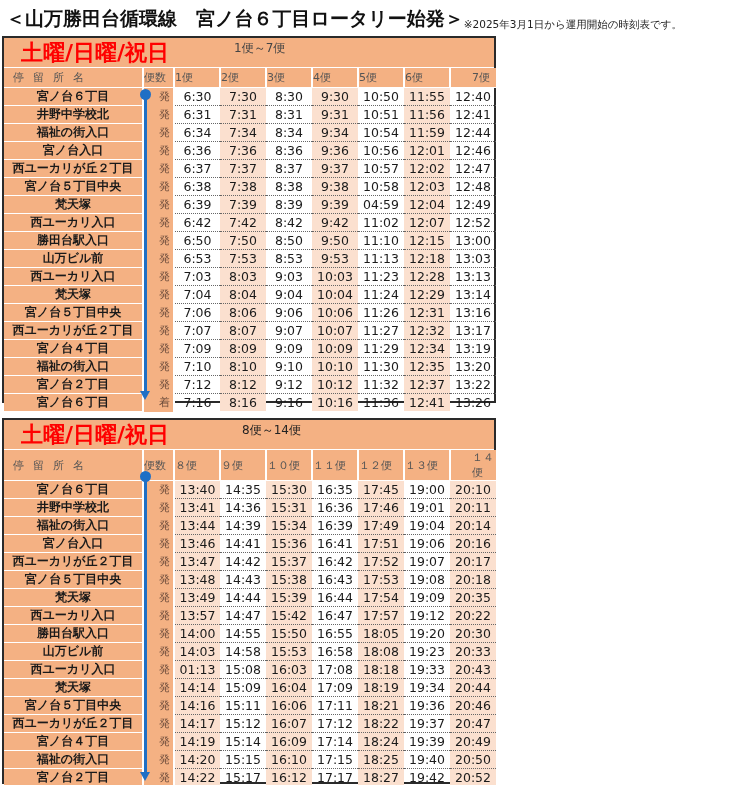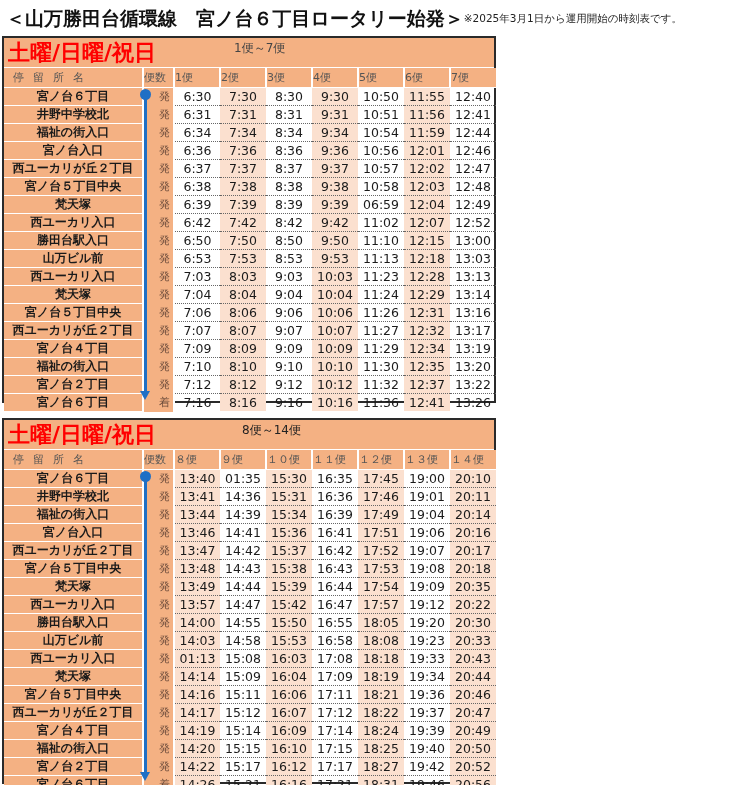--- a/index.html
+++ b/index.html
@@ -1,55 +1,55 @@
 <!DOCTYPE html>
 <html><head>
 <meta charset="utf-8">
 <style>
   * { box-sizing: border-box; margin: 0; padding: 0; }
   html, body { width: 748px; height: 785px; background: #ffffff; overflow: hidden; }
   body { font-family: "DejaVu Sans", sans-serif; color: #111; position: relative; }
 
   .page-title {
     position: absolute; left: 6px; top: 6px; height: 26px;
-    display: flex; align-items: center; white-space: nowrap;
+    display: flex; align-items: flex-end; white-space: nowrap;
   }
   .page-title .main { font-size: 19px; font-weight: bold; color: #111; letter-spacing: 0px; }
   .page-title .note { font-size: 10.5px; color: #222; }
 
   .tt {
     position: absolute; left: 2px; width: 494px;
     border: 2px solid #2a2a2a; background: #fff;
   }
   .tt1 { top: 36px; height: 367px; }
   .tt2 { top: 418px; height: 366px; }
 
   .tt-head {
     height: 30px; background: #F4B183; display: flex; align-items: center;
     border-bottom: 1px solid #ffffff; position: relative;
   }
   .tt-head .day {
-    color: #FF0000; font-weight: bold; font-size: 22px; padding-left: 4px; letter-spacing: 0px;
+    color: #FF0000; font-weight: bold; font-size: 22px; padding-left: 17px; letter-spacing: 0px;
   }
   .tt-head .range {
     position: absolute; left: 230px; top: 2px; font-size: 12px; color: #444; font-weight: normal;
   }
   .tt2 .tt-head .range { left: 238px; color: #222; text-align: center; }
 
   table { border-collapse: collapse; table-layout: fixed; width: 100%; }
   col.c-stop { width: 139px; }
   col.c-line { width: 31px; }
   col.c-t { width: 46px; }
 
   th {
     height: 19px; background: #F4B183; color: #555; font-weight: normal;
     font-size: 11px; border-right: 2px solid #ffffff; border-bottom: 1px solid #fff;
     text-align: left; padding: 0;
   }
-  th:last-child { border-right: none; }
+  th:last-child { border-right: none; padding-left: 21px; }
   th.stop-h { letter-spacing: 9px; padding-left: 9px; }
 
   td { height: 17.6px; padding: 0; font-size: 12.5px; text-align: center; }
   td.stop {
     background: #F4B183; font-weight: bold; font-size: 12px; color: #1a1a1a;
     border-bottom: 1px solid #ffffff; border-right: 2px solid #ffffff; white-space: nowrap;
   }
   td.dep {
     background: #F4B183; color: #6a4a3a; font-size: 11px; position: relative;
     border-bottom: 1px solid #F4B183; border-right: 2px solid #ffffff; text-align: right; padding-right: 3px;
@@ -183,21 +183,21 @@
           <td class="time shade">12:03</td>
           <td class="time">12:48</td>
         </tr>
         <tr>
           <td class="stop">梵天塚</td>
           <td class="dep">発</td>
           <td class="time">6:39</td>
           <td class="time shade">7:39</td>
           <td class="time">8:39</td>
           <td class="time shade">9:39</td>
-          <td class="time">06:59</td>
+          <td class="time">04:59</td>
           <td class="time shade">12:04</td>
           <td class="time">12:49</td>
         </tr>
         <tr>
           <td class="stop">西ユーカリ入口</td>
           <td class="dep">発</td>
           <td class="time">6:42</td>
           <td class="time shade">7:42</td>
           <td class="time">8:42</td>
           <td class="time shade">9:42</td>
@@ -350,21 +350,21 @@
         <th>１２便</th>
         <th>１３便</th>
         <th>１４便</th>
       </tr>
     </thead>
     <tbody>
         <tr>
           <td class="stop">宮ノ台６丁目</td>
           <td class="dep">発</td>
           <td class="time shade">13:40</td>
-          <td class="time">01:35</td>
+          <td class="time">14:35</td>
           <td class="time shade">15:30</td>
           <td class="time">16:35</td>
           <td class="time shade">17:45</td>
           <td class="time">19:00</td>
           <td class="time shade">20:10</td>
         </tr>
         <tr>
           <td class="stop">井野中学校北</td>
           <td class="dep">発</td>
           <td class="time shade">13:41</td>

